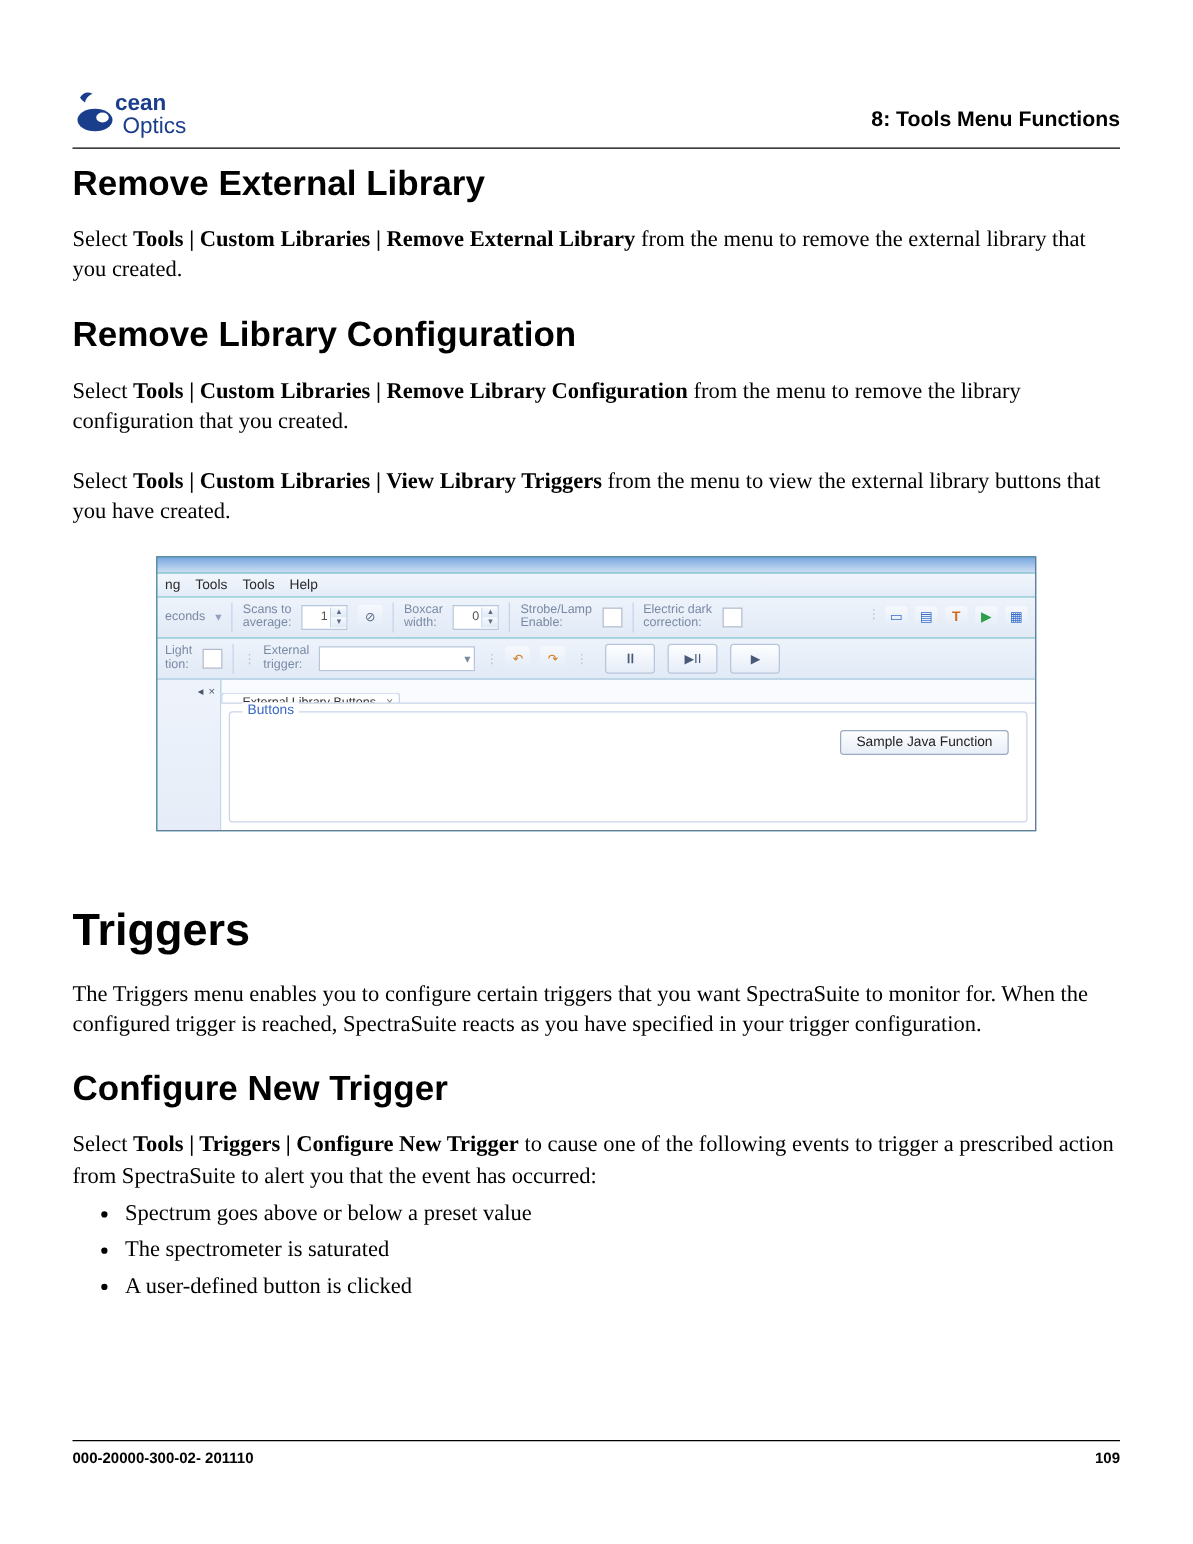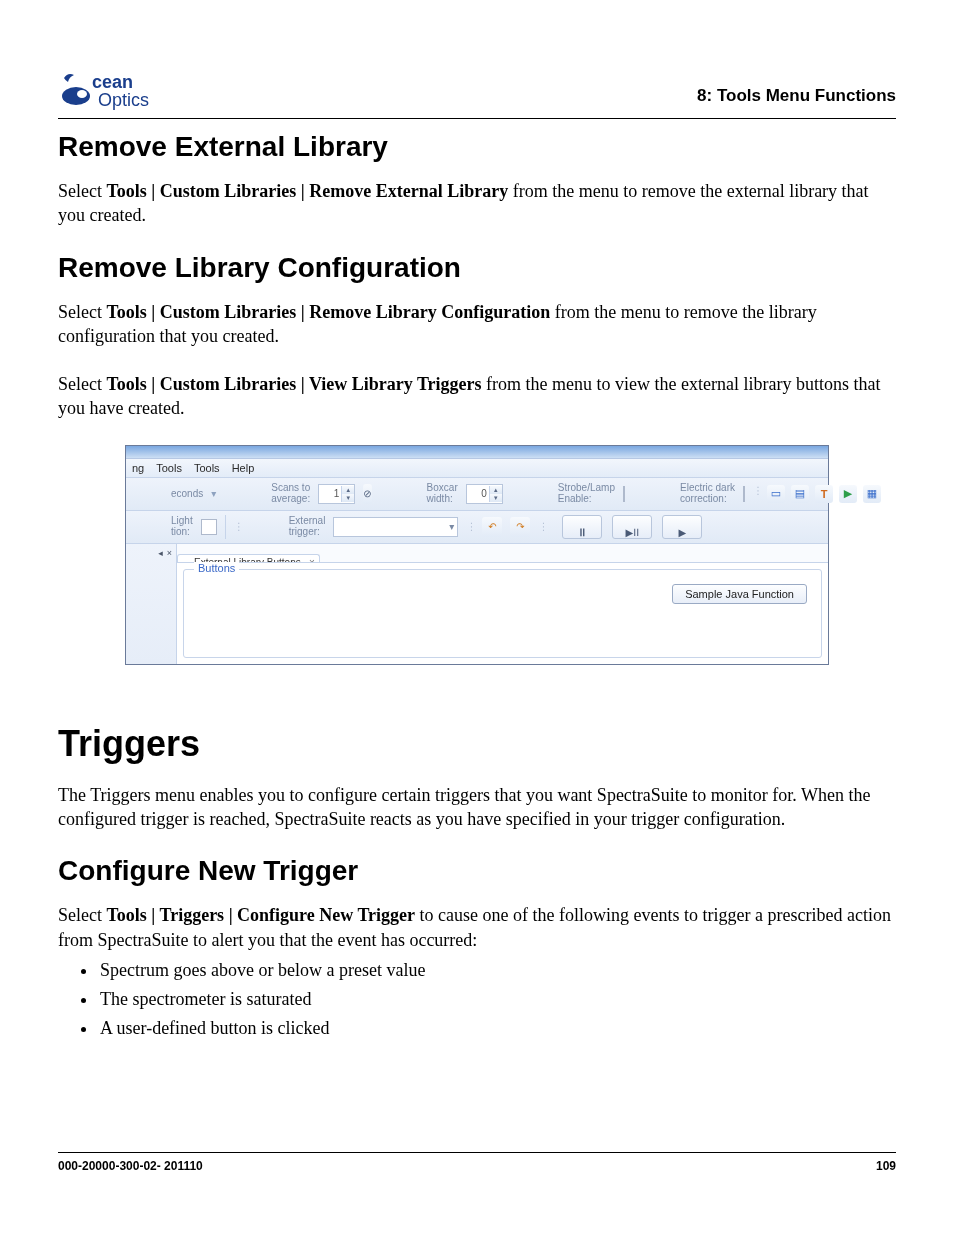--- a/index.html
+++ b/index.html
@@ -88,21 +88,21 @@
   .ss-toolbar1, .ss-toolbar2 {
     background: linear-gradient(#eef3fb, #e1eaf6);
     border-bottom: 1px solid #c6d4ea;
     padding: 4px 6px;
     display: flex;
     align-items: center;
     gap: 8px;
     color: #7a8aa4;
     font-size: 10px;
   }
-  .ss-label { line-height: 1.05; margin-left: 39px; }
+  .ss-label { line-height: 1.05; }
   .ss-spin {
     display: flex;
     align-items: center;
     border: 1px solid #b8c6dc;
     background: #fff;
     height: 18px;
   }
   .ss-spin .val { width: 18px; text-align: right; padding: 0 2px; color: #555; }
   .ss-spin .arrows {
     width: 12px;
@@ -141,21 +141,21 @@
     padding-right: 3px; color: #7a8aa4;
   }
   .ss-controls {
     display: flex; gap: 10px; margin-left: 8px;
   }
   .ss-controls .ctl {
     width: 38px; height: 22px;
     border: 1px solid #b8c6dc;
     border-radius: 3px;
     background: linear-gradient(#fdfeff,#e6edf8);
-    display: flex; align-items: flex-end; justify-content: center;
+    display: flex; align-items: center; justify-content: center;
     color: #4a5a76;
   }
   .ss-body { display: flex; height: 120px; }
   .ss-sidepane {
     width: 50px;
     background: linear-gradient(#eef3fb,#e6edf8);
     border-right: 1px solid #c6d4ea;
     position: relative;
   }
   .ss-sidepane .ctls {

